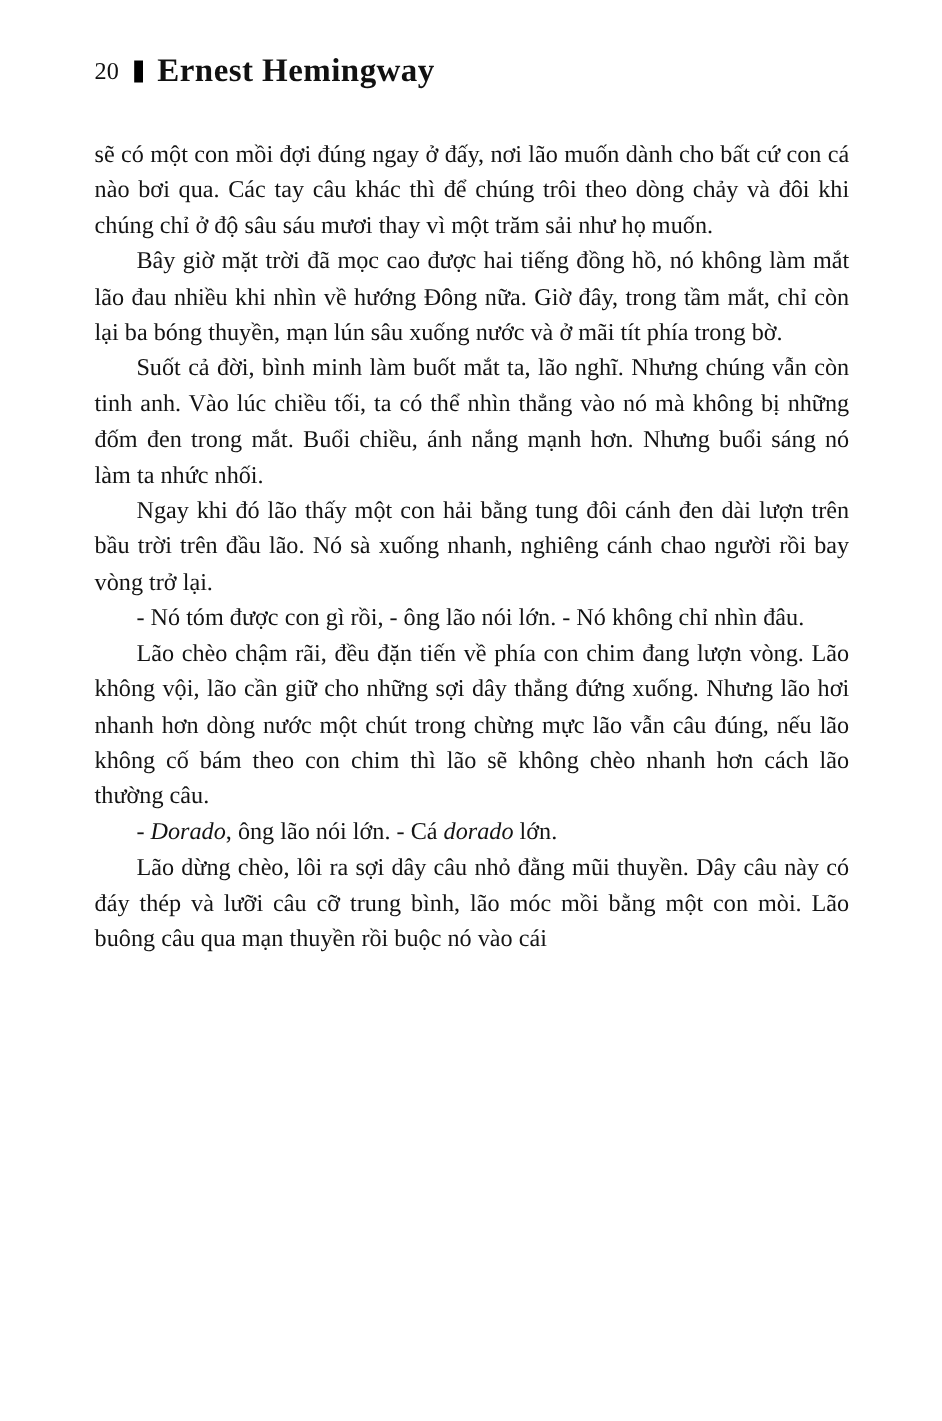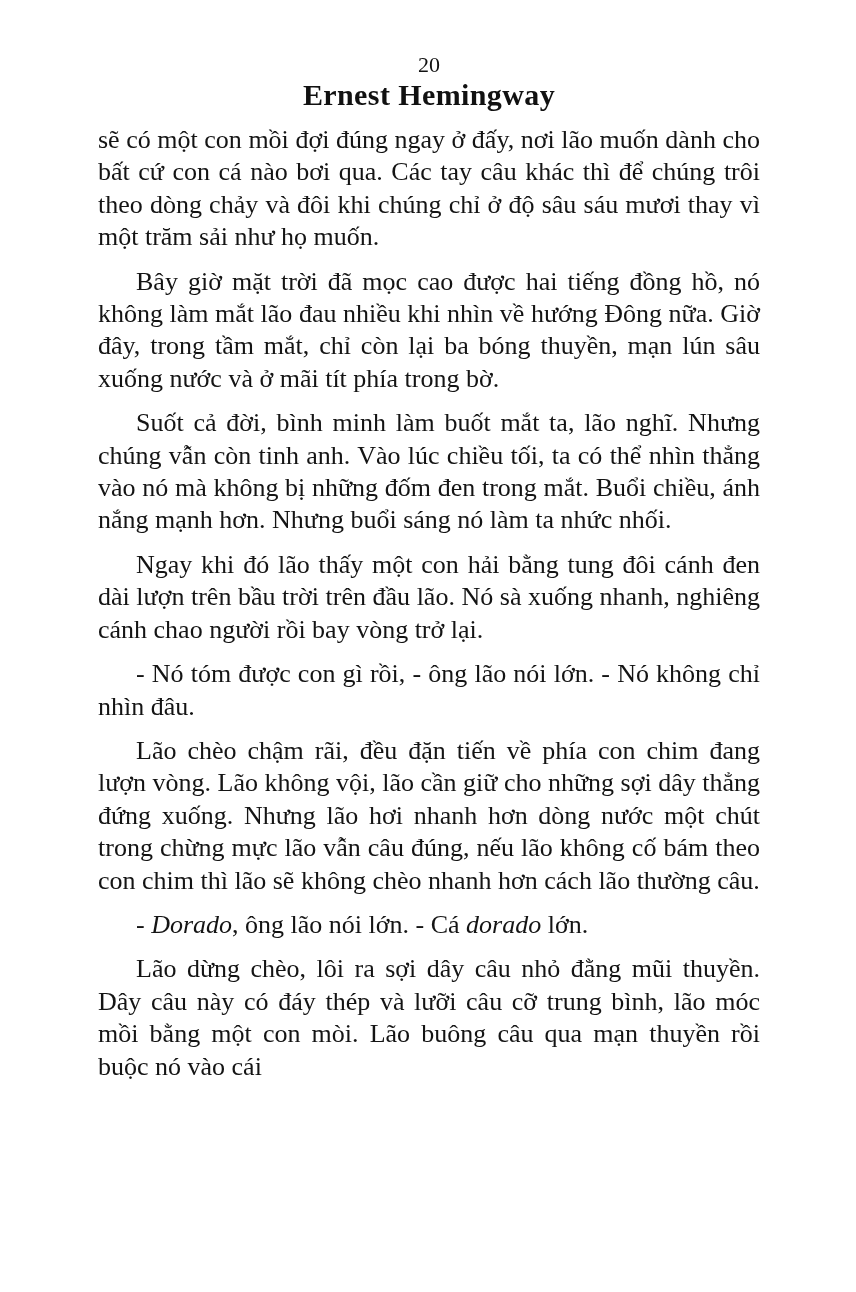--- a/index.html
+++ b/index.html
@@ -15,21 +15,20 @@
     box-sizing: border-box;
     padding: 52px 84px 0 86px;
     font-family: "Liberation Serif", serif;
     color: #141414;
     overflow: hidden;
   }
   .page-header {
     display: flex;
     align-items: center;
     height: 26px;
-    flex-direction: column;
   }
   .page-number {
     font-size: 22px;
     font-family: "Liberation Serif", serif;
     color: #111;
   }
   .separator-bar {
     display: inline-block;
     width: 8px;
     height: 20px;
@@ -40,22 +39,22 @@
     font-size: 30px;
     font-weight: bold;
     letter-spacing: 0.4px;
     color: #111;
     font-family: "Liberation Serif", serif;
   }
   .page-body {
     margin-top: 46px;
   }
   .para {
-    margin: 12px;
-    font-size: 26px;
+    margin: 0;
+    font-size: 22px;
     line-height: 32.4px;
     text-align: justify;
     color: #141414;
   }
   .para.indent {
     text-indent: 38px;
   }
   .para em {
   }
 </style>

